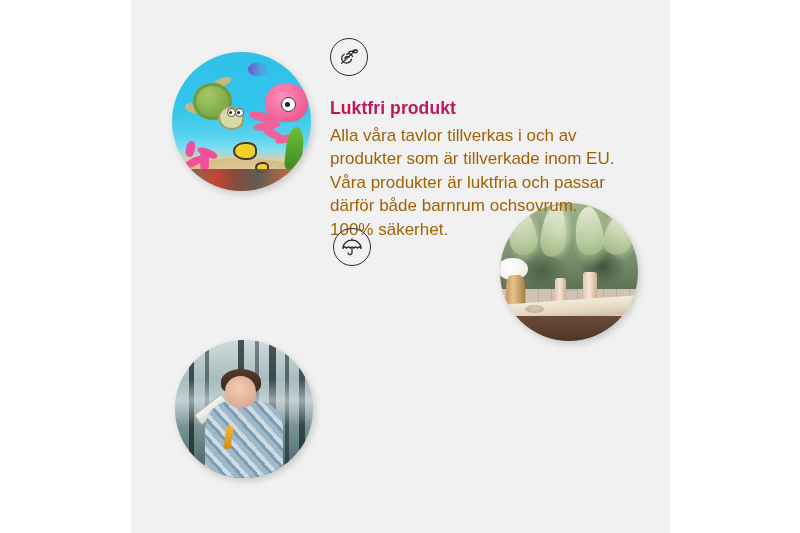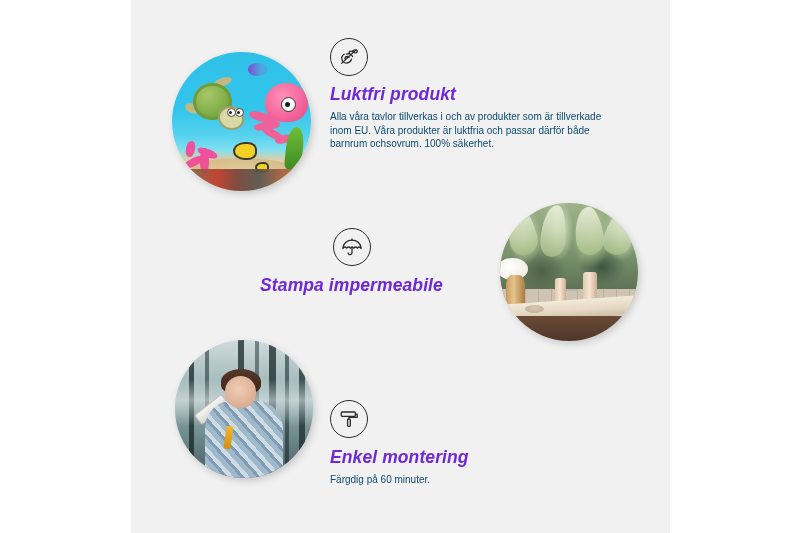--- a/index.html
+++ b/index.html
@@ -261,29 +261,28 @@
   .feat-icon {
     width: 38px; height: 38px;
     border: 1.6px solid #2b2b2b;
     border-radius: 50%;
     display:flex; align-items:center; justify-content:center;
     box-sizing:border-box;
   }
   .feat-title {
     font-size: 17.5px;
     font-weight: bold;
-    color: #6d28d9;
+    color: #be185d;
     letter-spacing: .1px;
     line-height: 1.25;
-    margin: 8px 0 4px 0;
-    font-style: italic;
+    margin: 22px 0 4px 0;
   }
   .feat-desc {
-    font-size: 10px;
-    color: #0c4a6e;
+    font-size: 17px;
+    color: #a16207;
     line-height: 1.38;
     margin: 0;
   }
 
   
   #feature-odourless {
     left: 199px;  
     top: 38px;
     width: 290px;
     text-align: left;
@@ -408,29 +407,17 @@
 
     <div class="feature" id="feature-waterproof">
       <div class="feat-icon">
         <svg width="24" height="24" viewBox="0 0 24 24" fill="none" stroke="#2b2b2b" stroke-width="1.3" stroke-linecap="round" stroke-linejoin="round">
           <path d="M3 13.2 C3 8.6 7 5.2 12 5.2 C17 5.2 21 8.6 21 13.2"></path>
           <path d="M3 13.2 C4 11.6 5.5 11.6 6.6 13.2 C7.6 11.6 9.2 11.6 10.3 13.2 C11.3 11.6 12.9 11.6 13.9 13.2 C15 11.6 16.5 11.6 17.5 13.2 C18.5 11.6 20 11.6 21 13.2"></path>
           <line x1="12" y1="5.2" x2="12" y2="4.0"></line>
           <path d="M12 13.2 L12 17.6 C12 18.7 11.1 19.6 10 19.6 C9.0 19.6 8.2 18.9 8.1 18"></path>
         </svg>
       </div>
-      <div class="feat-title">Stampa impermeabile</div>
     </div>
 
-    <div class="feature" id="feature-easy-mounting">
-      <div class="feat-icon">
-        <svg width="24" height="24" viewBox="0 0 24 24" fill="none" stroke="#2b2b2b" stroke-width="1.3" stroke-linecap="round" stroke-linejoin="round">
-          <rect x="4.2" y="5.0" width="14.2" height="4.4" rx="1.1"></rect>
-          <path d="M18.4 7.2 L20.2 7.2 L20.2 10.4 L11.9 10.4 L11.9 12.2"></path>
-          <rect x="10.6" y="12.2" width="2.7" height="7.2" rx="0.8"></rect>
-        </svg>
-      </div>
-      <div class="feat-title">Enkel montering</div>
-      <div class="feat-desc">Färgdig på 60 minuter.</div>
-    </div>
 
   </div>
 </div>
 
 </body></html>

